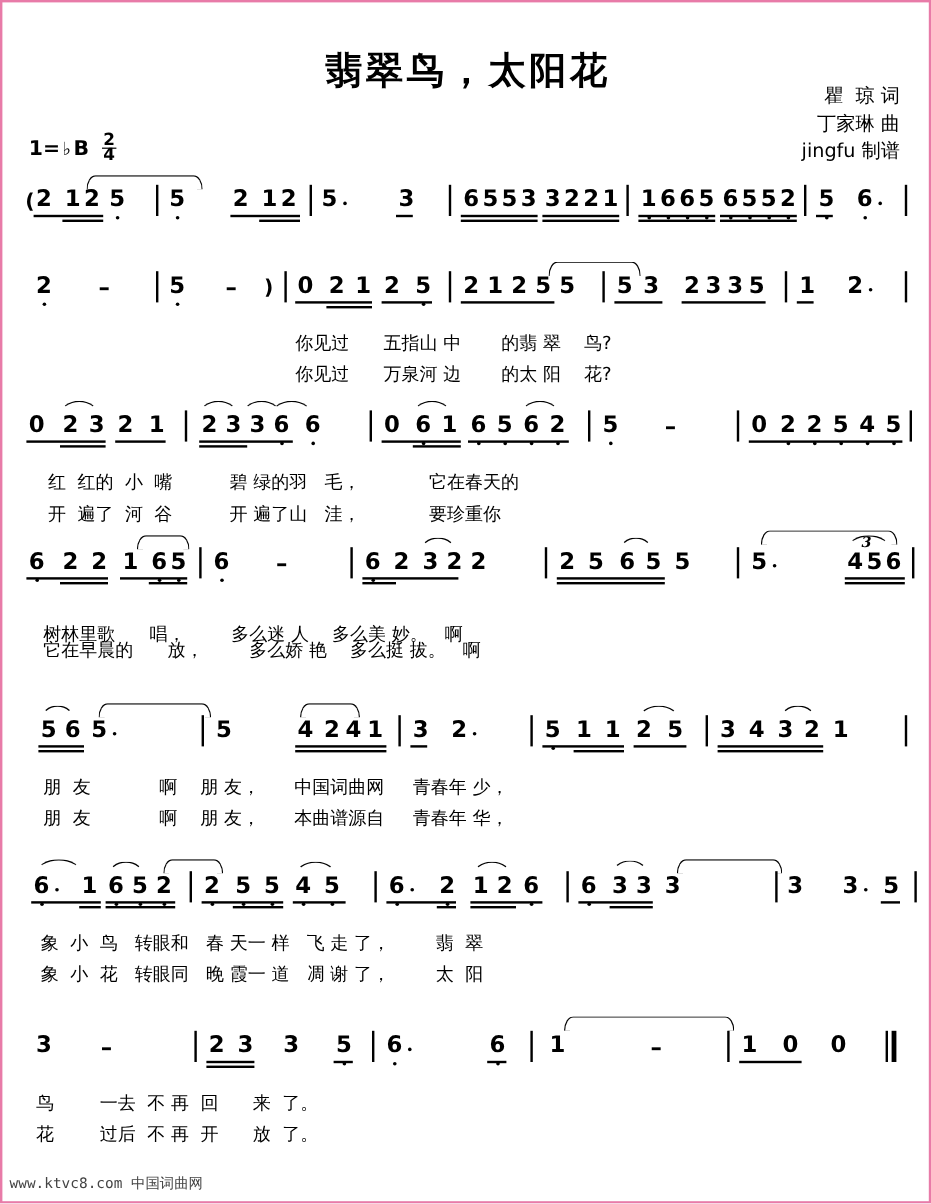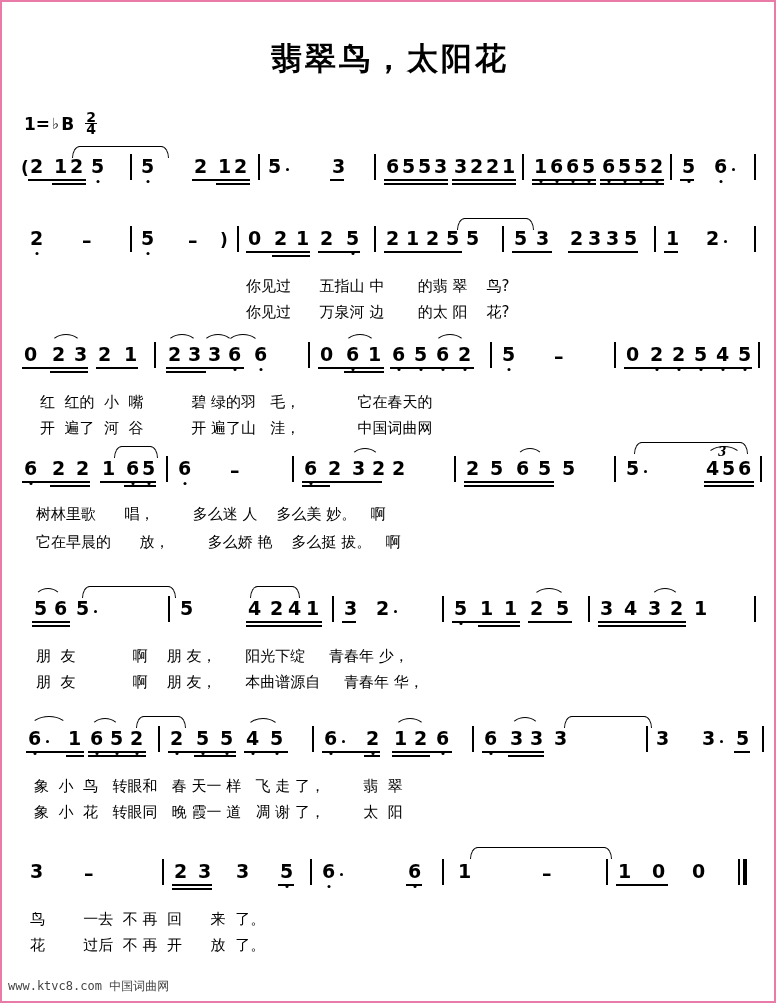--- a/index.html
+++ b/index.html
@@ -99,20 +99,25 @@
   }
   .foot-right .brand{color:#e8174a;margin-left:10px;}
 </style>
 </head>
 <body>
 
 <div class="sheet">
 
   <div class="title">翡翠鸟，太阳花</div>
 
+  <div class="credits">
+    <div>瞿  琼 词</div>
+    <div>丁家琳 曲</div>
+    <div>jingfu 制谱</div>
+  </div>
 
   <div class="keysig">
     <span>1=</span>
       <span class="flat">♭</span>
       <span>B</span>
     <span class="timesig">
       <span class="num">2</span>
       <span class="den">4</span>
     </span>
   </div>
@@ -281,21 +286,21 @@
       <span class="n dot-lo" style="left:692px;top:5px;">5</span>
       <span class="n dot-lo" style="left:714px;top:5px;">4</span>
       <span class="n dot-lo" style="left:736px;top:5px;">5</span>
       <div class="beam1" style="left:622px;top:27px;width:128px;"></div>
       <div class="bar" style="left:756px;top:2px;"></div>
     </div>
     <div class="lyricrow">
       <span class="ly" style="left:38px;top:8px;">红  红的  小  嘴          碧 绿的羽   毛，            它在春天的</span>
     </div>
     <div class="lyricrow">
-      <span class="ly" style="left:38px;top:4px;">开  遍了  河  谷          开 遍了山   洼，            中国词曲网</span>
+      <span class="ly" style="left:38px;top:4px;">开  遍了  河  谷          开 遍了山   洼，            要珍重你</span>
     </div>
   </div>
 
   <div class="system" style="top:452px;">
     <div class="noterow">
       <span class="n dot-lo" style="left:22px;top:5px;">6</span>
       <span class="n" style="left:50px;top:5px;">2</span>
       <span class="n" style="left:74px;top:5px;">2</span>
       <div class="beam1" style="left:20px;top:27px;width:68px;"></div>
       <div class="beam2" style="left:48px;top:31px;width:40px;"></div>
@@ -337,21 +342,21 @@
       <div class="slur" style="left:704px;top:-8px;width:34px;"></div>
       <span class="trip" style="left:716px;top:-9px;">3</span>
       <span class="n" style="left:704px;top:5px;">4</span>
       <span class="n" style="left:720px;top:5px;">5</span>
       <span class="n" style="left:736px;top:5px;">6</span>
       <div class="beam1" style="left:702px;top:27px;width:50px;"></div>
       <div class="beam2" style="left:702px;top:31px;width:50px;"></div>
       <div class="bar" style="left:758px;top:2px;"></div>
     </div>
     <div class="lyricrow">
-      <span class="ly" style="left:34px;top:6px;">树林里歌      唱，        多么迷 人    多么美 妙。   啊</span>
+      <span class="ly" style="left:34px;top:20px;">树林里歌      唱，        多么迷 人    多么美 妙。   啊</span>
     </div>
     <div class="lyricrow">
       <span class="ly" style="left:34px;top:4px;">它在早晨的      放，        多么娇 艳    多么挺 拔。   啊</span>
     </div>
   </div>
 
   <div class="system" style="top:592px;">
     <div class="noterow">
       <div class="slur" style="left:32px;top:-6px;width:26px;"></div>
       <span class="n" style="left:32px;top:5px;">5</span>
@@ -394,21 +399,21 @@
       <span class="n" style="left:622px;top:5px;">4</span>
       <div class="slur" style="left:648px;top:-6px;width:28px;"></div>
       <span class="n" style="left:646px;top:5px;">3</span>
       <span class="n" style="left:668px;top:5px;">2</span>
       <div class="beam1" style="left:596px;top:27px;width:88px;"></div>
       <div class="beam2" style="left:596px;top:31px;width:88px;"></div>
       <span class="n" style="left:692px;top:5px;">1</span>
       <div class="bar" style="left:752px;top:2px;"></div>
     </div>
     <div class="lyricrow">
-      <span class="ly" style="left:34px;top:8px;">朋  友            啊    朋 友，      阳光下绽     青春年 少，</span>
+      <span class="ly" style="left:34px;top:8px;">朋  友            啊    朋 友，      中国词曲网     青春年 少，</span>
     </div>
     <div class="lyricrow">
       <span class="ly" style="left:34px;top:4px;">朋  友            啊    朋 友，      本曲谱源自     青春年 华，</span>
     </div>
   </div>
 
   <div class="system" style="top:722px;">
     <div class="noterow">
       <div class="slur" style="left:28px;top:-8px;width:36px;"></div>
       <span class="n dot-lo" style="left:26px;top:5px;">6</span>

